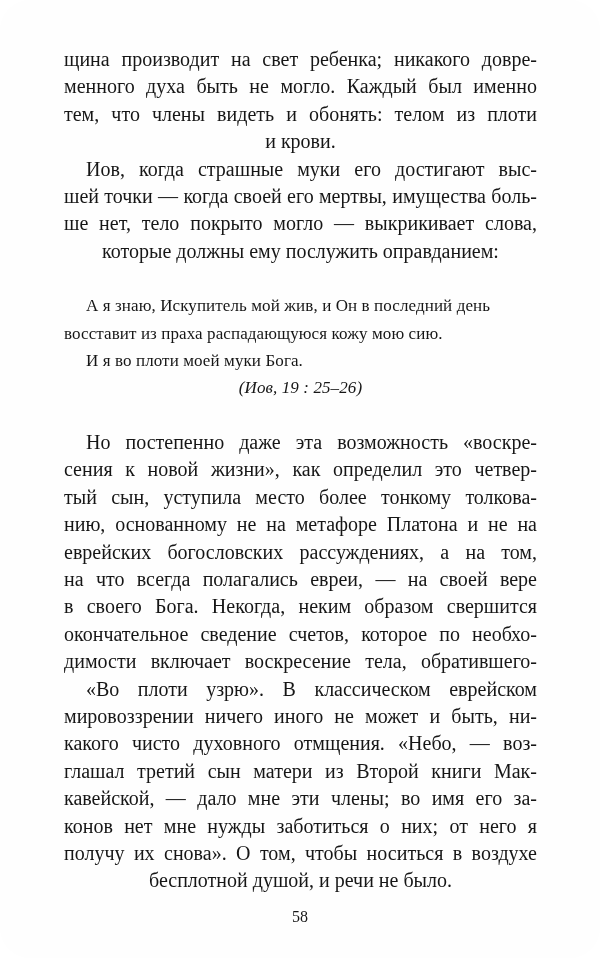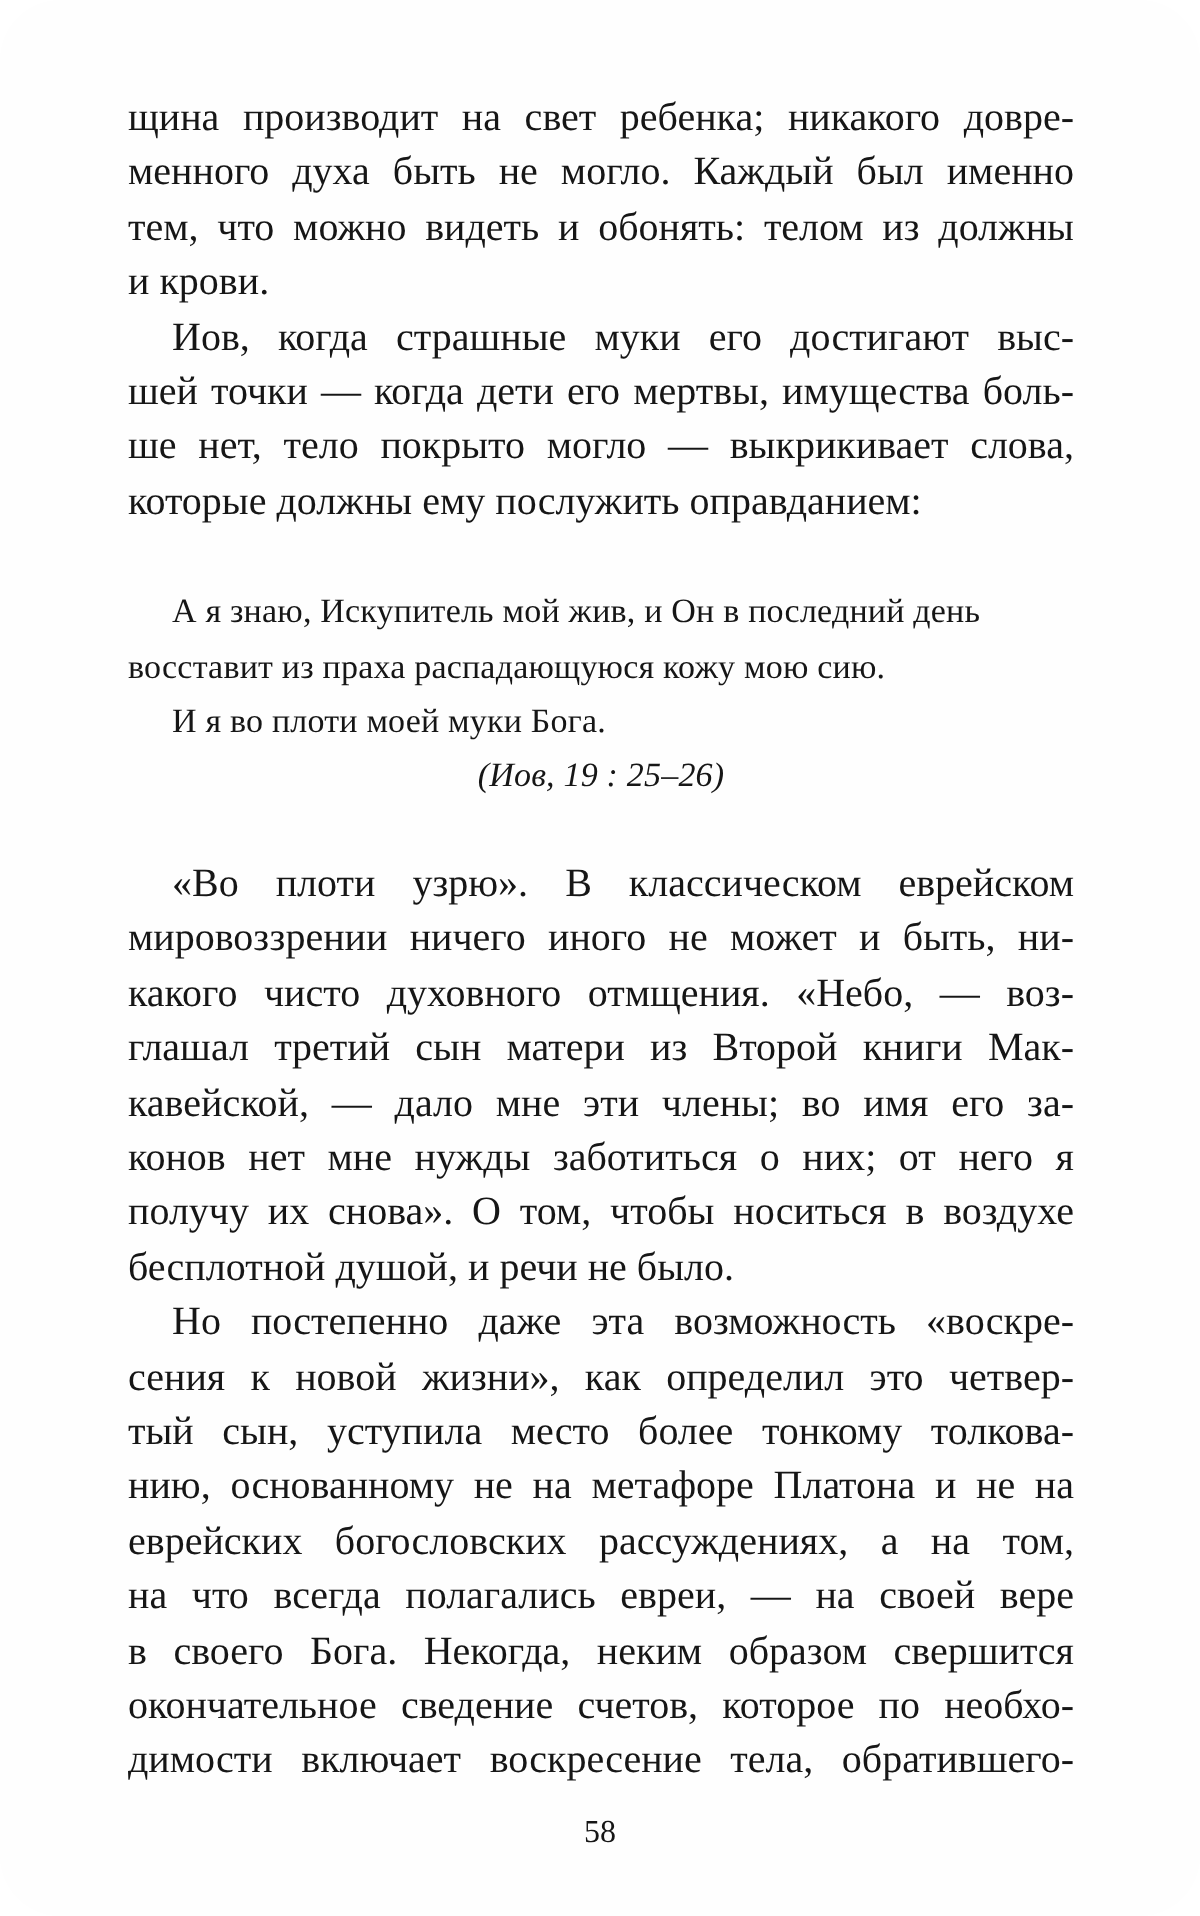--- a/index.html
+++ b/index.html
@@ -20,20 +20,21 @@
   .text-block {
     position: absolute;
     top: 46px;
     left: 64px;
     width: 473px;
     font-size: 20px;
     line-height: 27.4px;
   }
   .para .line {
     white-space: normal;
+    text-align: center;
   }
   .line.fill {
     text-align: justify;
     text-align-last: justify;
   }
   .line.indent {
     text-indent: 22px;
   }
   .quote {
     margin: 27px 0;
@@ -63,61 +64,61 @@
 </style>
 </head>
 <body>
 
 <div class="page">
   <div class="text-block">
 
     <div class="para">
         <div class="line fill">щина производит на свет ребенка; никакого довре-</div>
         <div class="line fill">менного духа быть не могло. Каждый был именно</div>
-        <div class="line fill">тем, что можно видеть и обонять: телом из должны</div>
+        <div class="line fill">тем, что члены видеть и обонять: телом из плоти</div>
         <div class="line">и крови.</div>
       </div>
 
     <div class="para">
         <div class="line fill indent">Иов, когда страшные муки его достигают выс-</div>
-        <div class="line fill">шей точки — когда дети его мертвы, имущества боль-</div>
+        <div class="line fill">шей точки — когда своей его мертвы, имущества боль-</div>
         <div class="line fill">ше нет, тело покрыто могло — выкрикивает слова,</div>
         <div class="line">которые должны ему послужить оправданием:</div>
       </div>
 
     <blockquote class="quote">
       <div class="qpara">
           <div class="line indent">А я знаю, Искупитель мой жив, и Он в последний день</div>
           <div class="line">восставит из праха распадающуюся кожу мою сию.</div>
         </div>
       <div class="qpara">
           <div class="line indent">И я во плоти моей муки Бога.</div>
         </div>
       <div class="citation">(Иов, 19 : 25–26)</div>
     </blockquote>
 
     <div class="para">
-        <div class="line fill indent">«Во плоти узрю». В классическом еврейском</div>
-        <div class="line fill">мировоззрении ничего иного не может и быть, ни-</div>
-        <div class="line fill">какого чисто духовного отмщения. «Небо, — воз-</div>
-        <div class="line fill">глашал третий сын матери из Второй книги Мак-</div>
-        <div class="line fill">кавейской, — дало мне эти члены; во имя его за-</div>
-        <div class="line fill">конов нет мне нужды заботиться о них; от него я</div>
-        <div class="line fill">получу их снова». О том, чтобы носиться в воздухе</div>
-        <div class="line">бесплотной душой, и речи не было.</div>
-      </div>
-
-    <div class="para">
         <div class="line fill indent">Но постепенно даже эта возможность «воскре-</div>
         <div class="line fill">сения к новой жизни», как определил это четвер-</div>
         <div class="line fill">тый сын, уступила место более тонкому толкова-</div>
         <div class="line fill">нию, основанному не на метафоре Платона и не на</div>
         <div class="line fill">еврейских богословских рассуждениях, а на том,</div>
         <div class="line fill">на что всегда полагались евреи, — на своей вере</div>
         <div class="line fill">в своего Бога. Некогда, неким образом свершится</div>
         <div class="line fill">окончательное сведение счетов, которое по необхо-</div>
         <div class="line fill">димости включает воскресение тела, обратившего-</div>
       </div>
 
+    <div class="para">
+        <div class="line fill indent">«Во плоти узрю». В классическом еврейском</div>
+        <div class="line fill">мировоззрении ничего иного не может и быть, ни-</div>
+        <div class="line fill">какого чисто духовного отмщения. «Небо, — воз-</div>
+        <div class="line fill">глашал третий сын матери из Второй книги Мак-</div>
+        <div class="line fill">кавейской, — дало мне эти члены; во имя его за-</div>
+        <div class="line fill">конов нет мне нужды заботиться о них; от него я</div>
+        <div class="line fill">получу их снова». О том, чтобы носиться в воздухе</div>
+        <div class="line">бесплотной душой, и речи не было.</div>
+      </div>
+
   </div>
 
   <div class="page-number">58</div>
 </div>
 
 </body></html>

